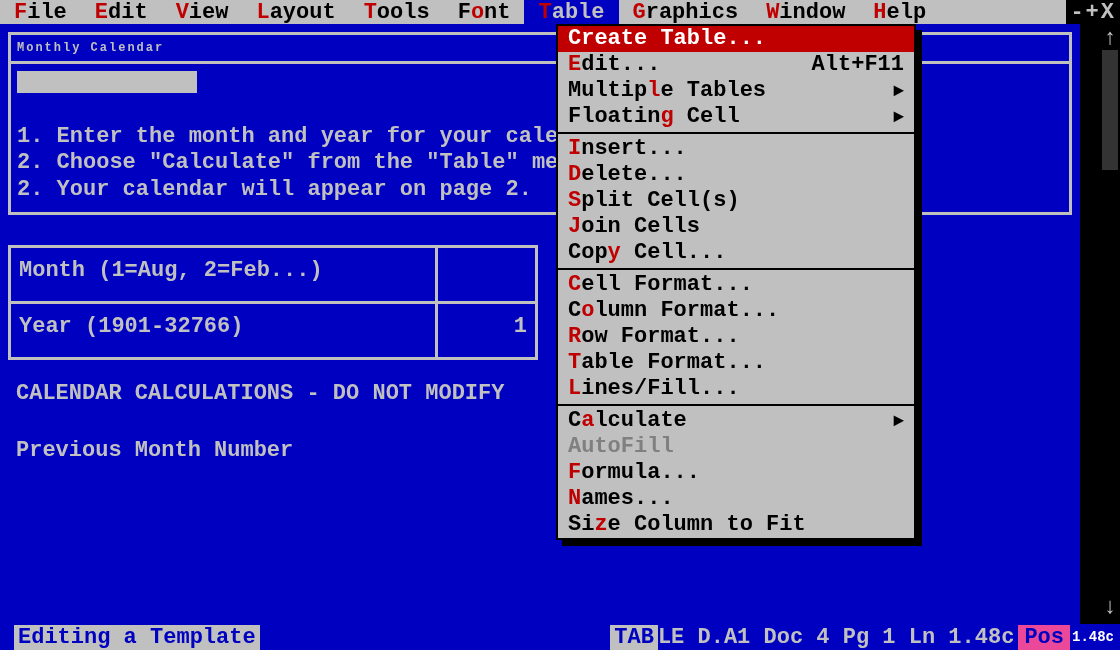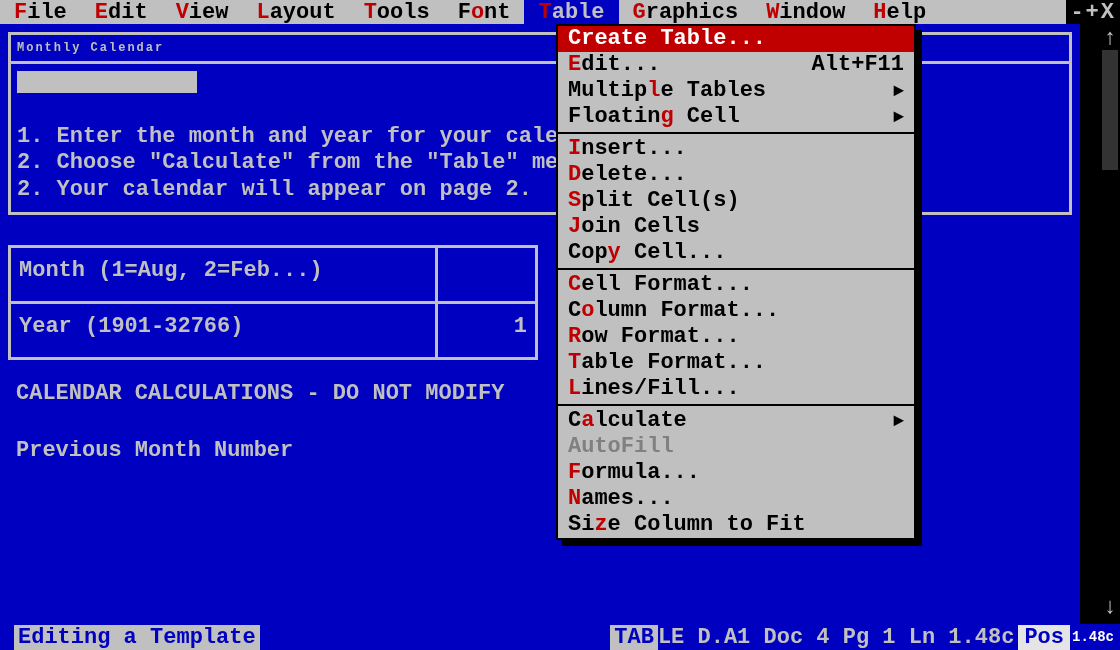--- a/index.html
+++ b/index.html
@@ -103,21 +103,21 @@
   background: #0000C0;
   color: #C0C0C0;
   display: flex;
   align-items: center;
   margin-left: 14px;
 }
 .status-left { background: #C0C0C0; color: #0000C0; padding: 0 4px; }
 .status-mid { flex: 1; }
 .status-tab { background: #C0C0C0; color: #0000C0; padding: 0 4px; }
 .status-coords { }
-.status-pos { background: #e5e5e5; color: #0000C0; padding: 0 6px; margin-left: 4px; }
+.status-pos { background: #ec4899; color: #0000C0; padding: 0 6px; margin-left: 4px; }
 .status-tiny { font-size: 14px; color:#fff; padding:0 6px 0 2px;}
 .dropdown {
   position: absolute;
   top: 24px;
   left: 556px;
   width: 360px;
   background: #C0C0C0;
   color: #000;
   border: 2px solid #000;
   box-shadow: 6px 6px 0 #000;

